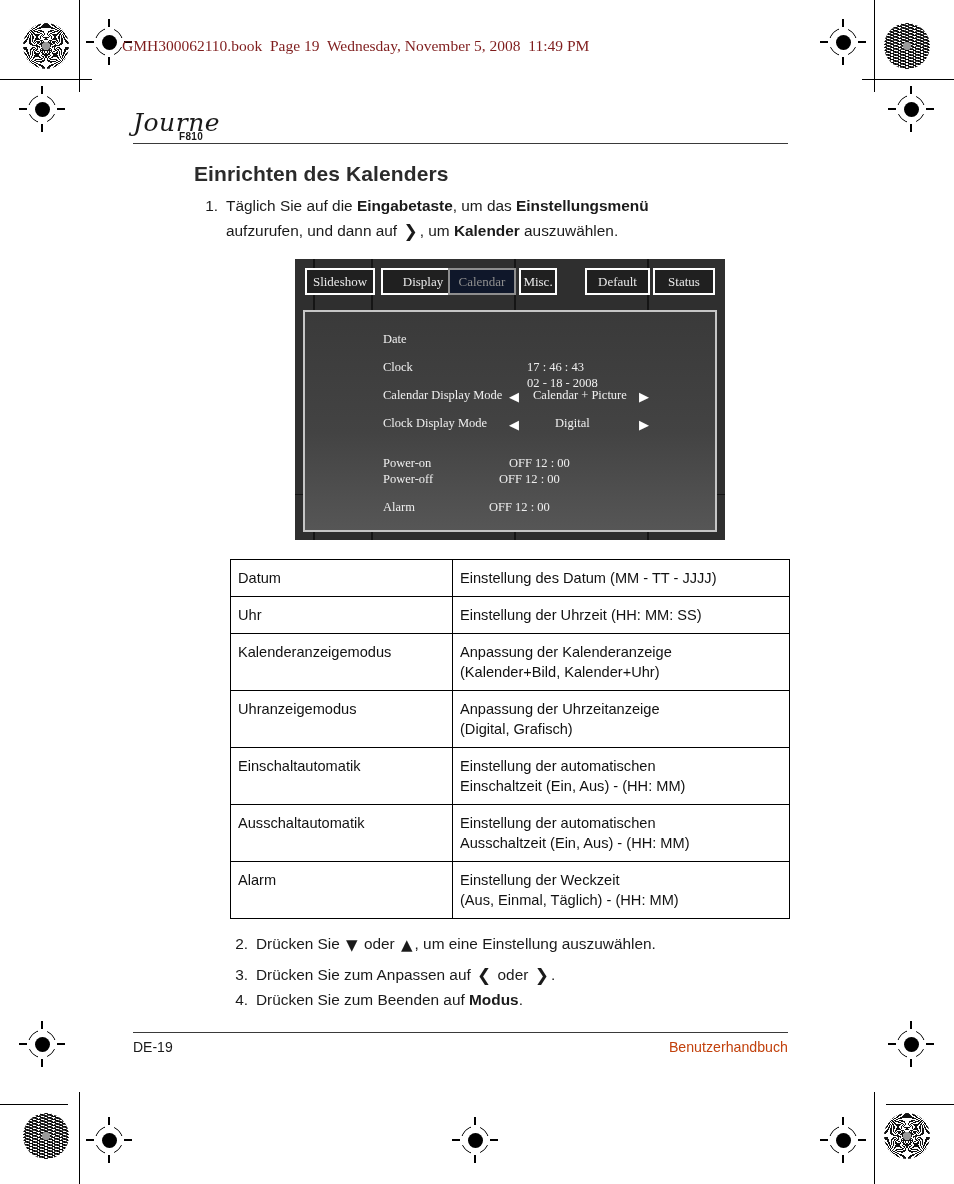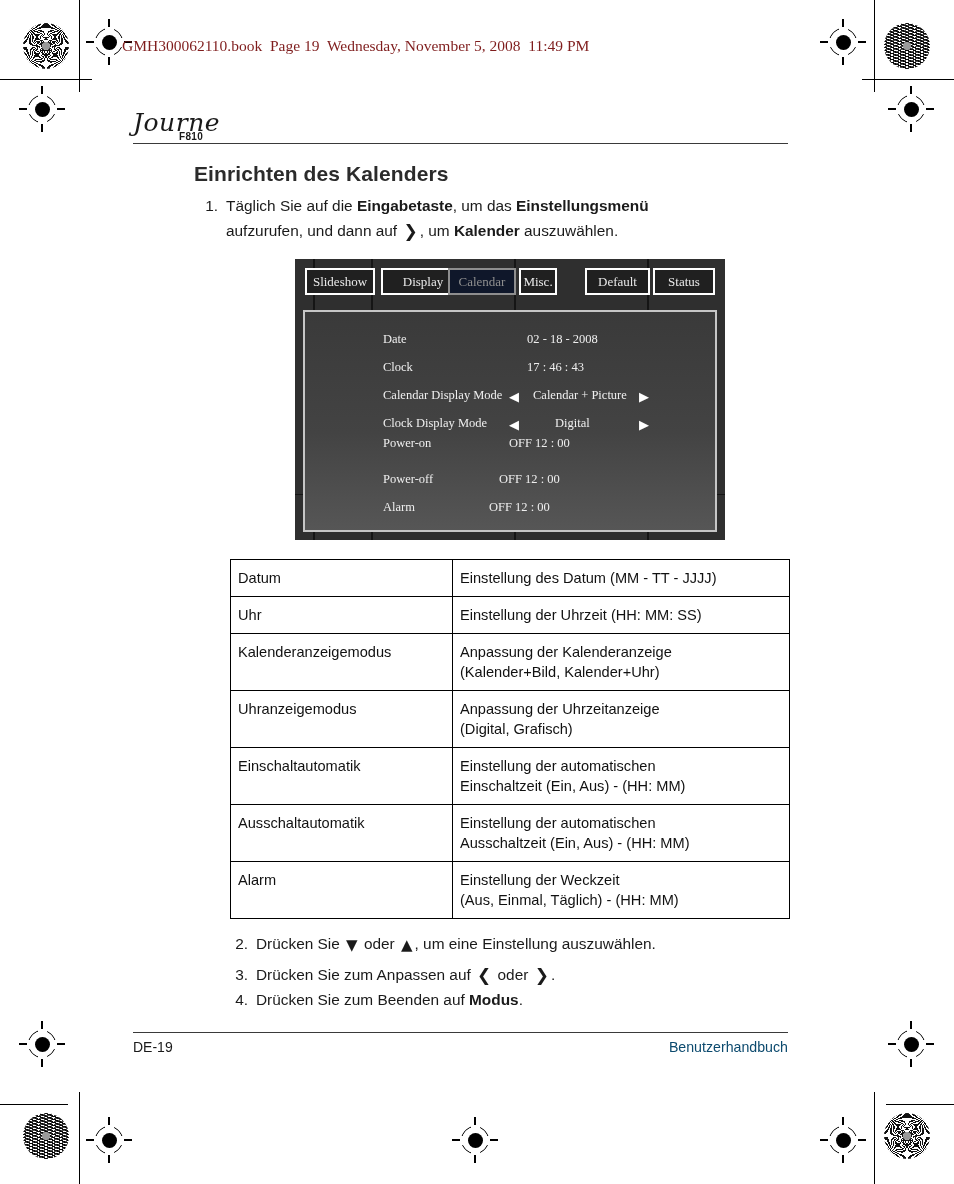--- a/index.html
+++ b/index.html
@@ -316,21 +316,21 @@
     left: 133px;
     top: 1039px;
     font-size: 14px;
     color: #1a1a1a;
   }
   .foot-right {
     position: absolute;
     right: 166px;
     top: 1039px;
     font-size: 14.2px;
-    color: #0c4a6e;
+    color: #c2410c;
   }
 </style>
 </head>
 <body>
 
 <div>
   <div class="rosette" style="left:23px; top:23px;">
       <div class="hub"></div>
     </div>
   <div class="rosette moire" style="left:884px; top:23px;">
@@ -455,39 +455,39 @@
       <div class="tab" style="left:86px; width:84px;"><span>Display</span></div>
       <div class="tab selected" style="left:153px; width:68px;"><span>Calendar</span></div>
       <div class="tab" style="left:224px; width:38px;"><span>Misc.</span></div>
       <div class="tab" style="left:290px; width:65px;"><span>Default</span></div>
       <div class="tab" style="left:358px; width:62px;"><span>Status</span></div>
     </div>
 
     <div class="settings">
       <div class="setrow" style="top:20px;">
         <span class="label">Date</span>
-        <span class="value" style="left:222px;">02   -   18   - 2008</span>
+        <span class="value" style="left:222px;margin-top:44px;">02   -   18   - 2008</span>
       </div>
       <div class="setrow" style="top:48px;">
         <span class="label">Clock</span>
         <span class="value" style="left:222px;">17   :   46   : 43</span>
       </div>
       <div class="setrow" style="top:76px;">
         <span class="label">Calendar Display Mode</span>
         <span class="arrow" style="left:204px;">◀</span>
         <span class="value" style="left:228px;">Calendar + Picture</span>
         <span class="arrow" style="left:334px;">▶</span>
       </div>
       <div class="setrow" style="top:104px;">
         <span class="label">Clock Display Mode</span>
         <span class="arrow" style="left:204px;">◀</span>
         <span class="value" style="left:250px;">Digital</span>
         <span class="arrow" style="left:334px;">▶</span>
       </div>
-      <div class="setrow" style="top:124px;">
+      <div class="setrow" style="top:144px;">
         <span class="label">Power-on</span>
         <span class="value" style="left:204px;">OFF     12   :    00</span>
       </div>
       <div class="setrow" style="top:160px;">
         <span class="label">Power-off</span>
         <span class="value" style="left:194px;">OFF     12   :    00</span>
       </div>
       <div class="setrow" style="top:188px;">
         <span class="label">Alarm</span>
         <span class="value" style="left:184px;">OFF     12   :    00</span>

